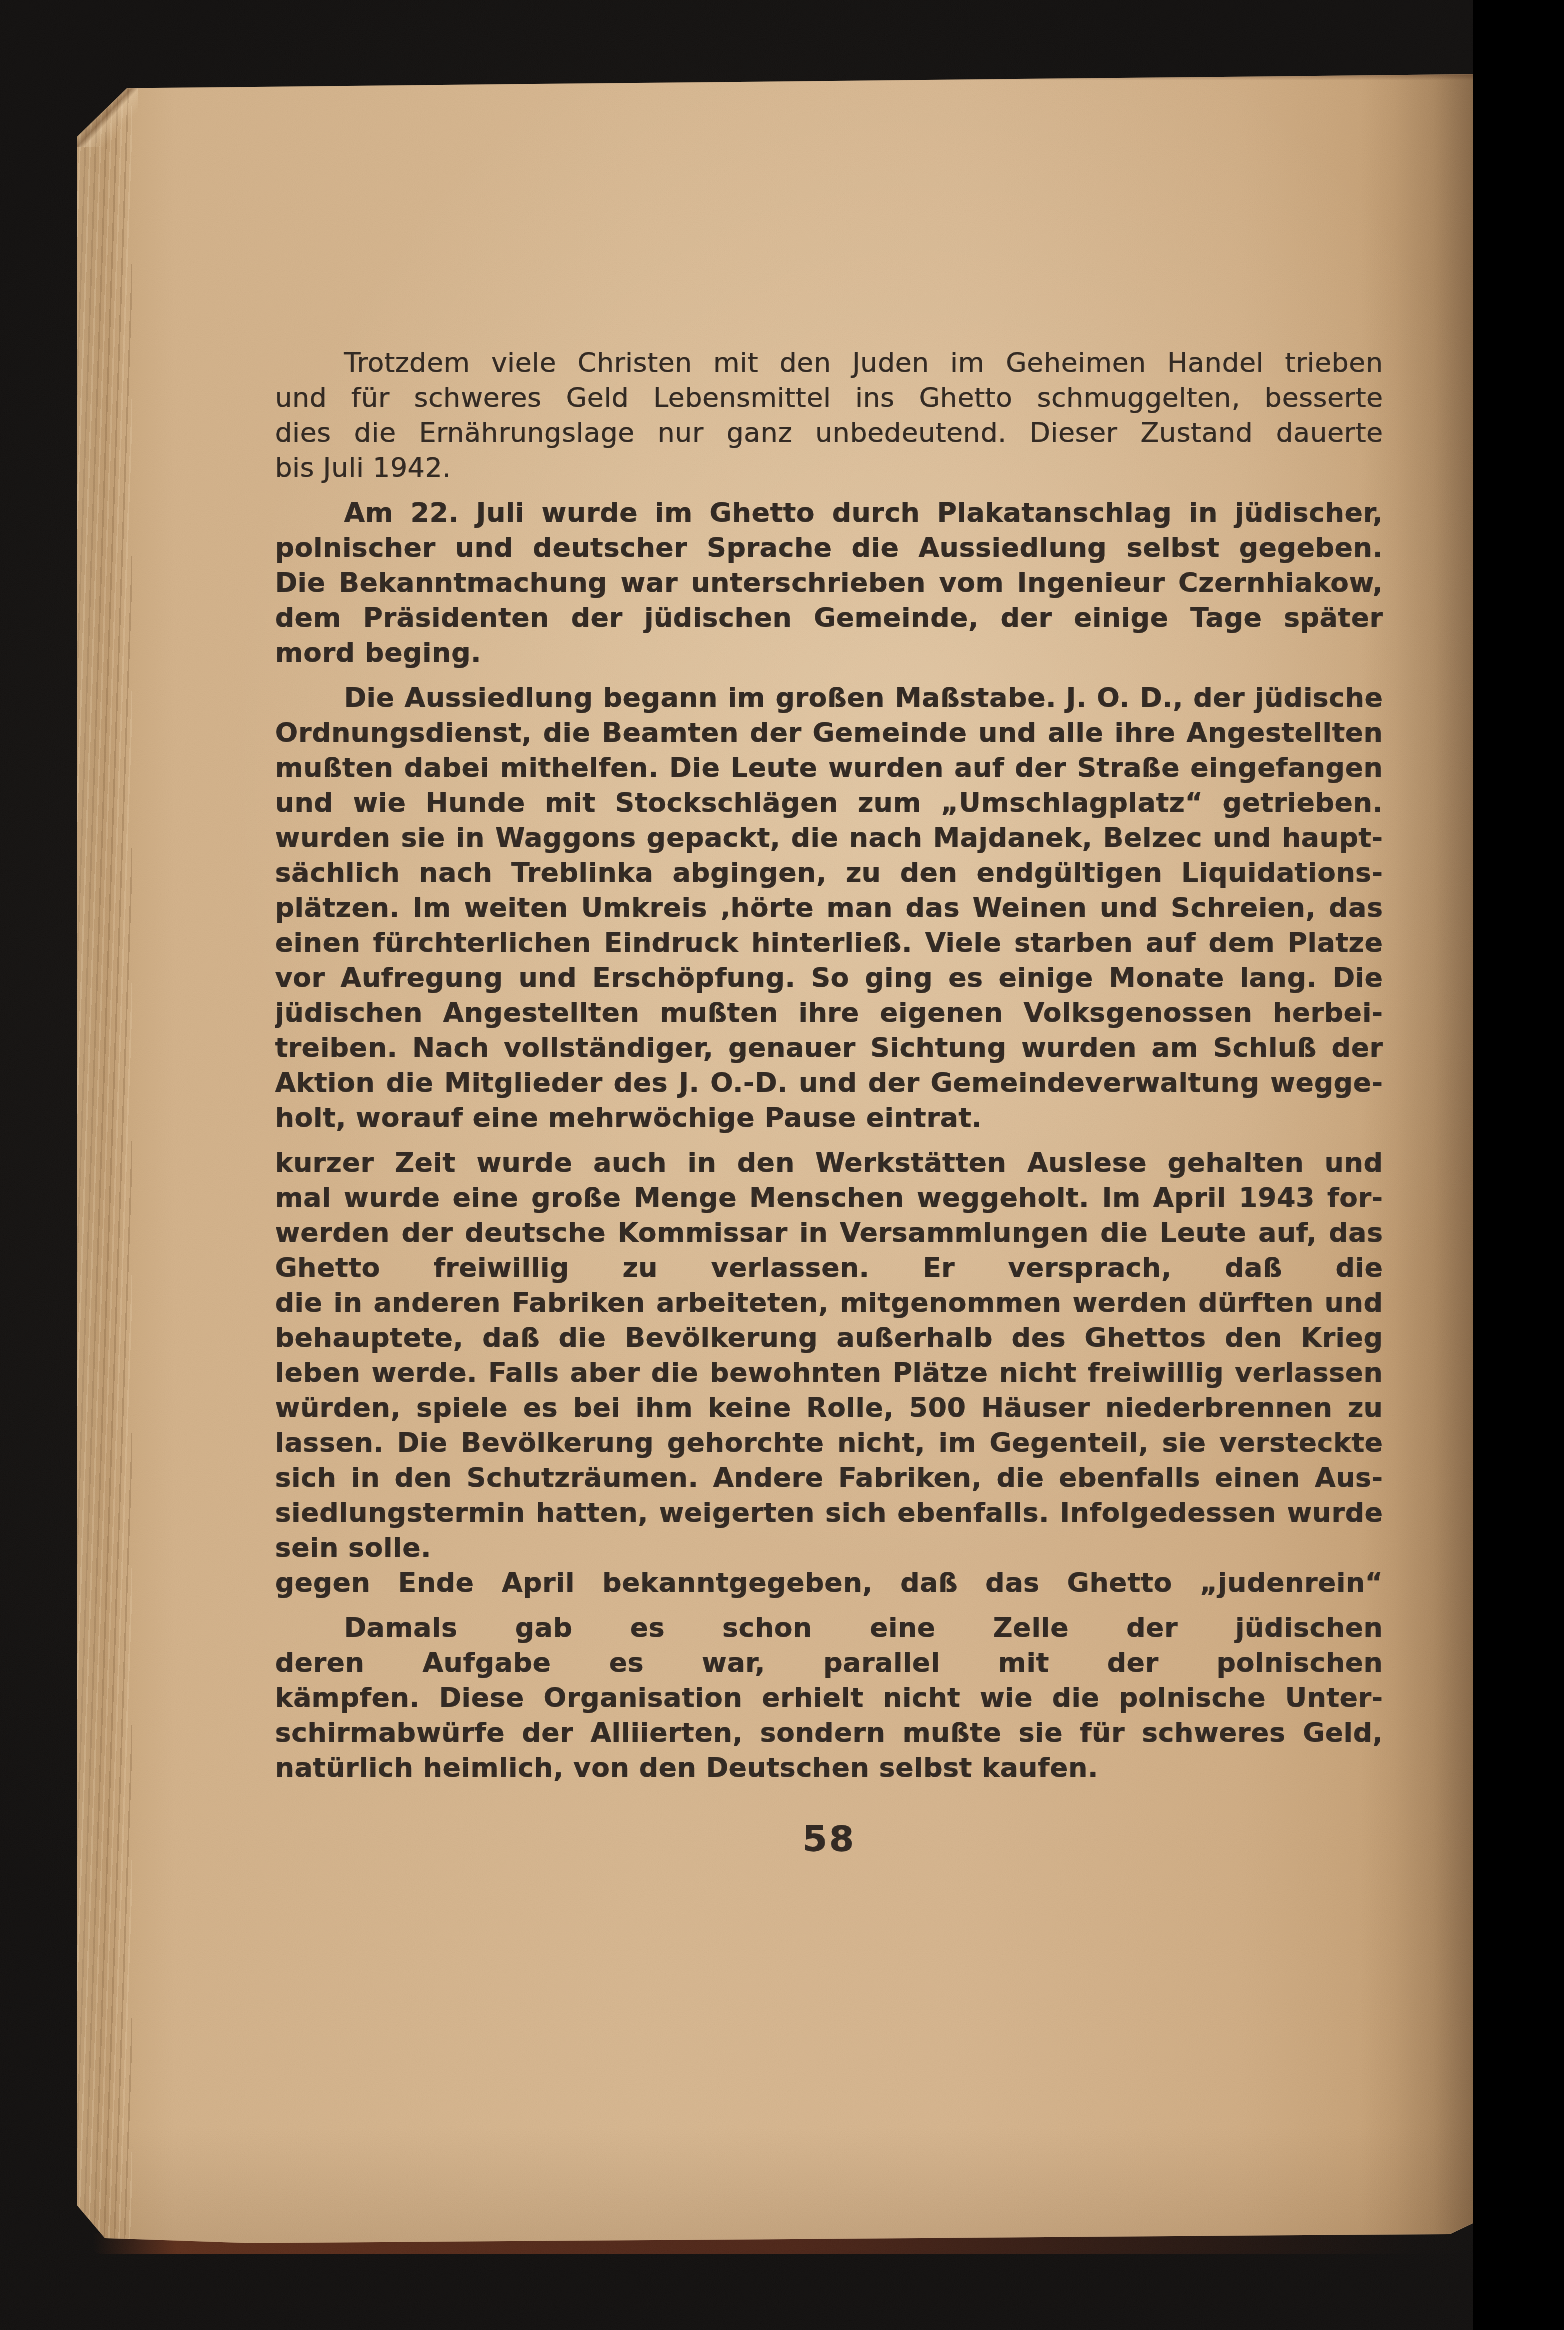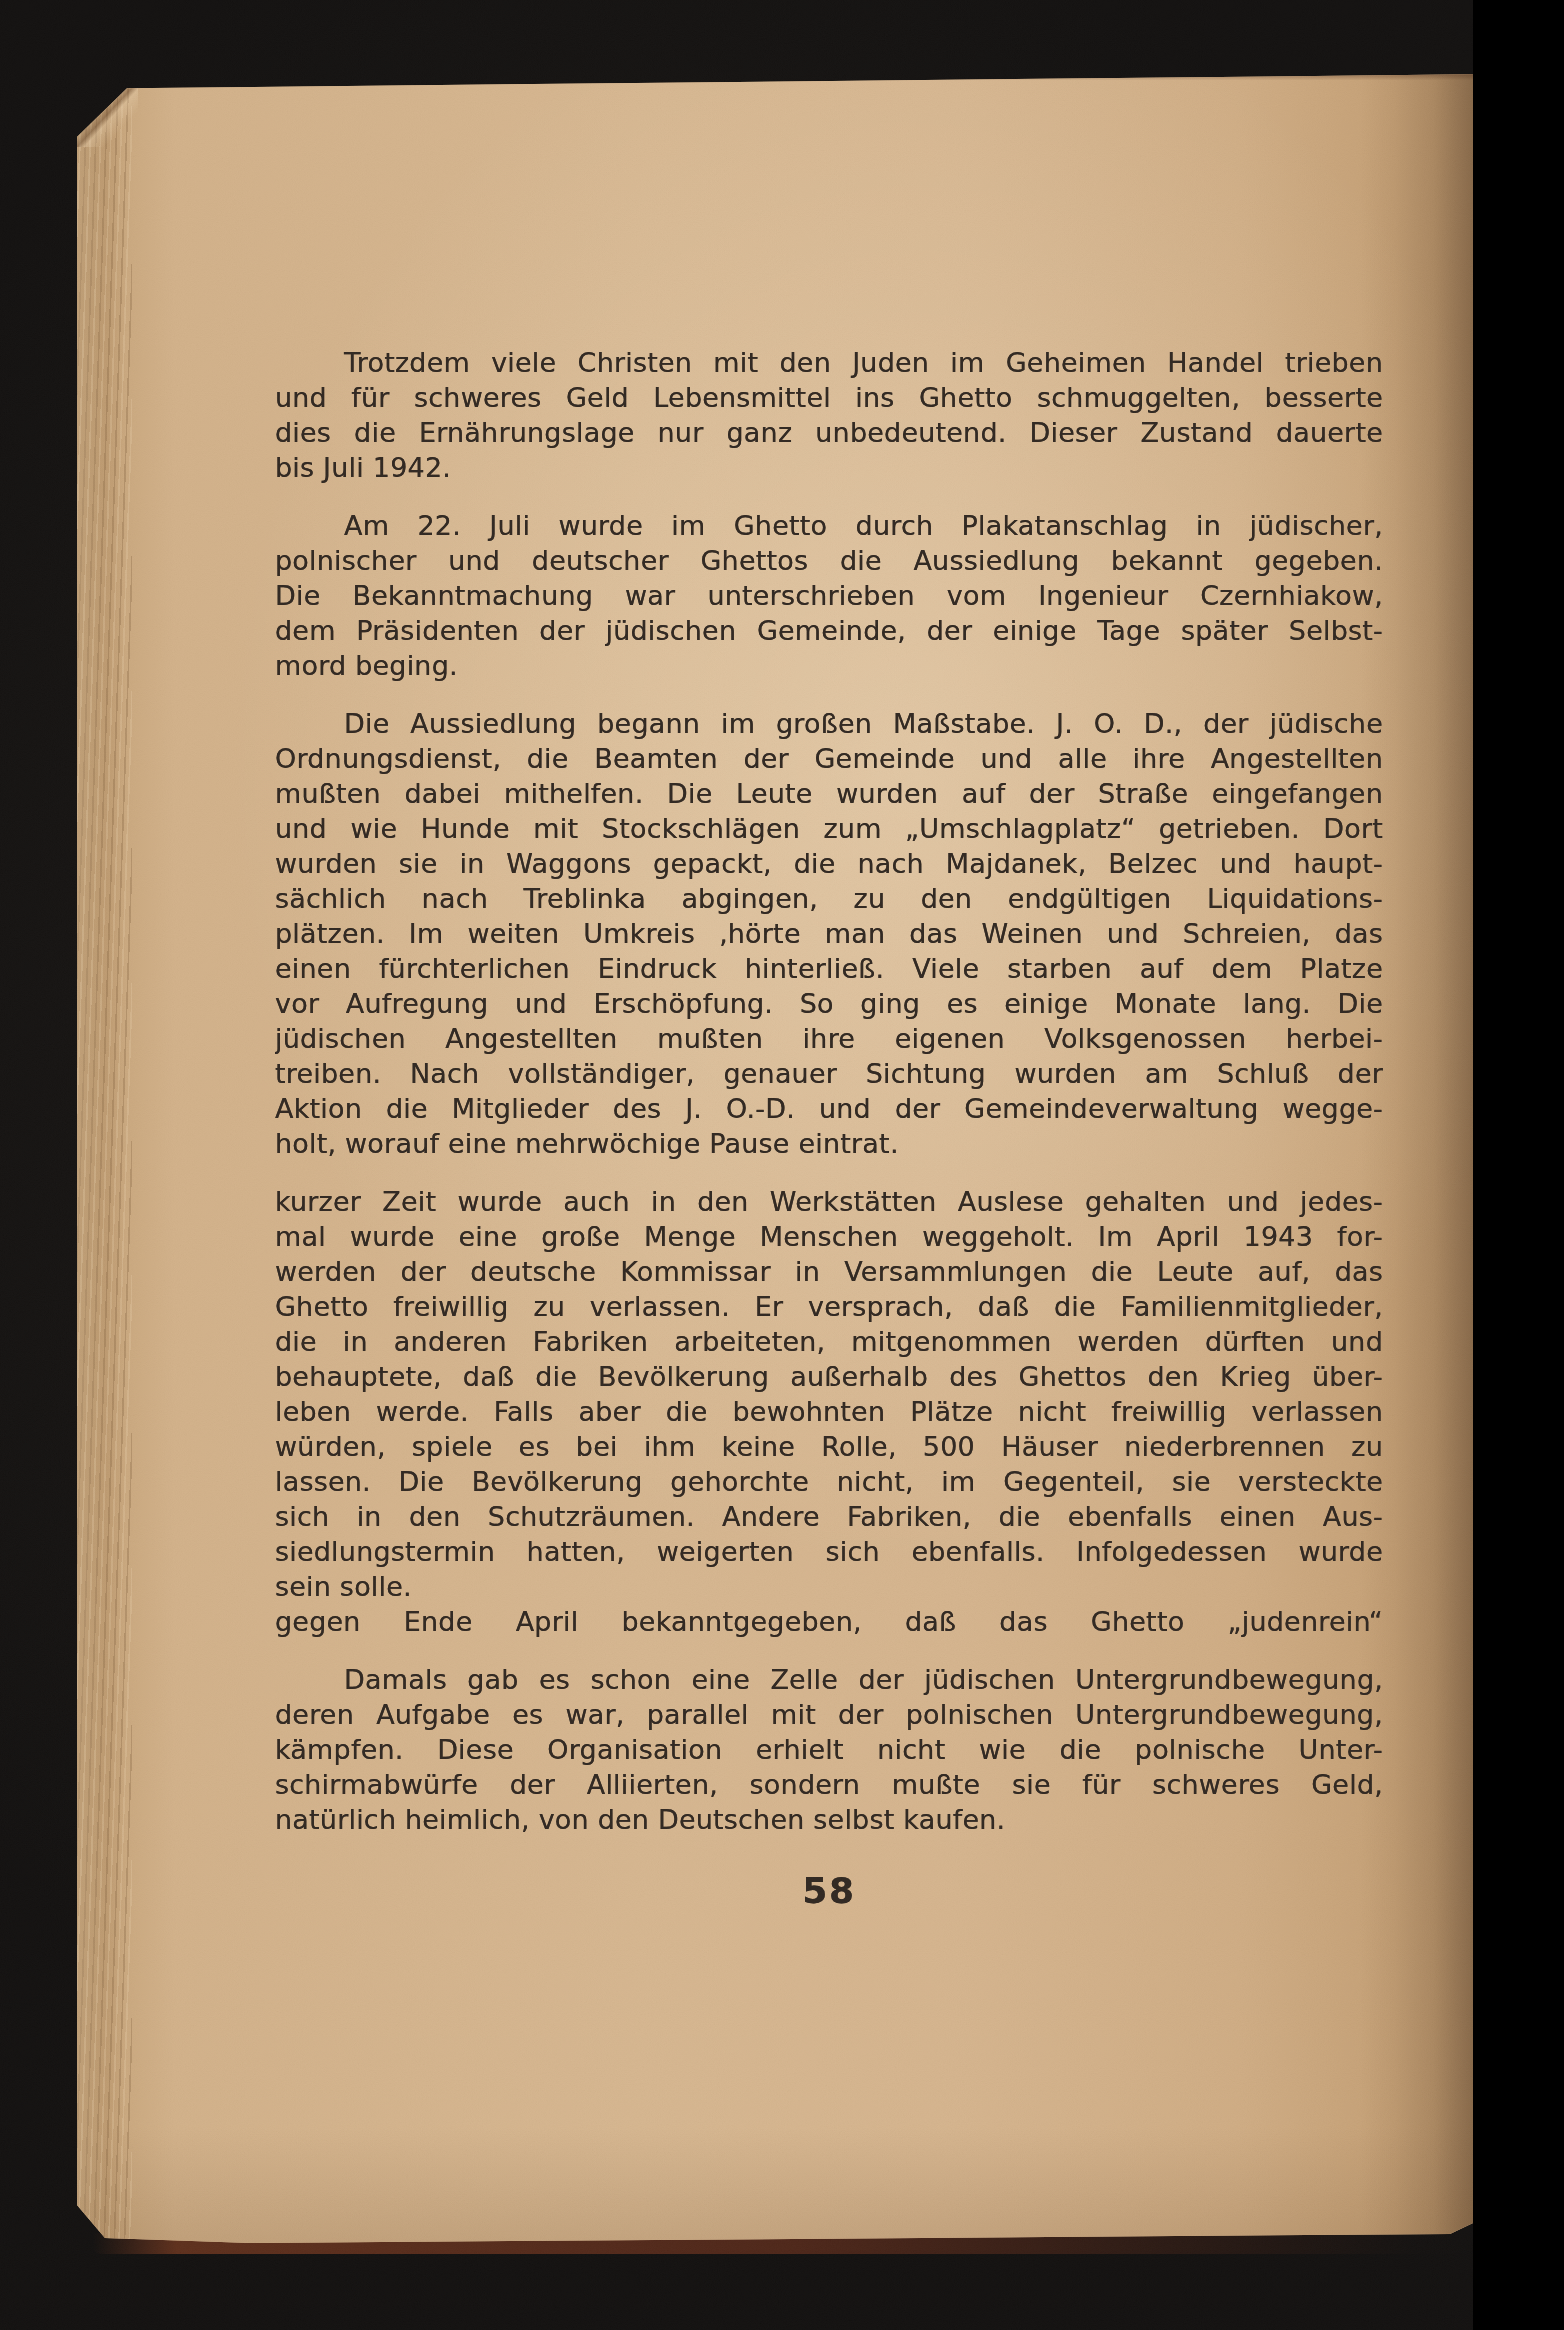--- a/index.html
+++ b/index.html
@@ -104,21 +104,21 @@
   .text-block {
     position: absolute;
     left: 198px; top: 274px;
     width: 1108px;
     color: #2b221b;
     font-size: 27px;
     line-height: 35px;
     letter-spacing: 0.2px;
     text-shadow: 0 0 0.6px rgba(43,34,27,.85);
   }
-  .paragraph + .paragraph { margin-top: 23px; }
+  .paragraph + .paragraph { margin-top: 10px; font-weight: bold; }
   .text-line {
     height: 35px;
     overflow: hidden;
     text-align: justify;
     text-align-last: justify;
   }
   .text-line.first { padding-left: 69px; }
   .text-line.last  { text-align-last: left; }
 
   .page-number {
@@ -154,21 +154,21 @@
     <div class="text-block">
 
     <div class="paragraph">
           <div class="text-line first">Trotzdem viele Christen mit den Juden im Geheimen Handel trieben</div>
           <div class="text-line">und für schweres Geld Lebensmittel ins Ghetto schmuggelten, besserte</div>
           <div class="text-line">dies die Ernährungslage nur ganz unbedeutend. Dieser Zustand dauerte</div>
           <div class="text-line last">bis Juli 1942.</div>
         </div>
         <div class="paragraph">
           <div class="text-line first">Am 22. Juli wurde im Ghetto durch Plakatanschlag in jüdischer,</div>
-          <div class="text-line">polnischer und deutscher Ghettos die Aussiedlung bekannt gegeben.</div>
+          <div class="text-line">polnischer und deutscher Sprache die Aussiedlung selbst gegeben.</div>
           <div class="text-line">Die Bekanntmachung war unterschrieben vom Ingenieur Czernhiakow,</div>
           <div class="text-line">dem Präsidenten der jüdischen Gemeinde, der einige Tage später Selbst-</div>
           <div class="text-line last">mord beging.</div>
         </div>
         <div class="paragraph">
           <div class="text-line first">Die Aussiedlung begann im großen Maßstabe. J. O. D., der jüdische</div>
           <div class="text-line">Ordnungsdienst, die Beamten der Gemeinde und alle ihre Angestellten</div>
           <div class="text-line">mußten dabei mithelfen. Die Leute wurden auf der Straße eingefangen</div>
           <div class="text-line">und wie Hunde mit Stockschlägen zum „Umschlagplatz“ getrieben. Dort</div>
           <div class="text-line">wurden sie in Waggons gepackt, die nach Majdanek, Belzec und haupt-</div>

